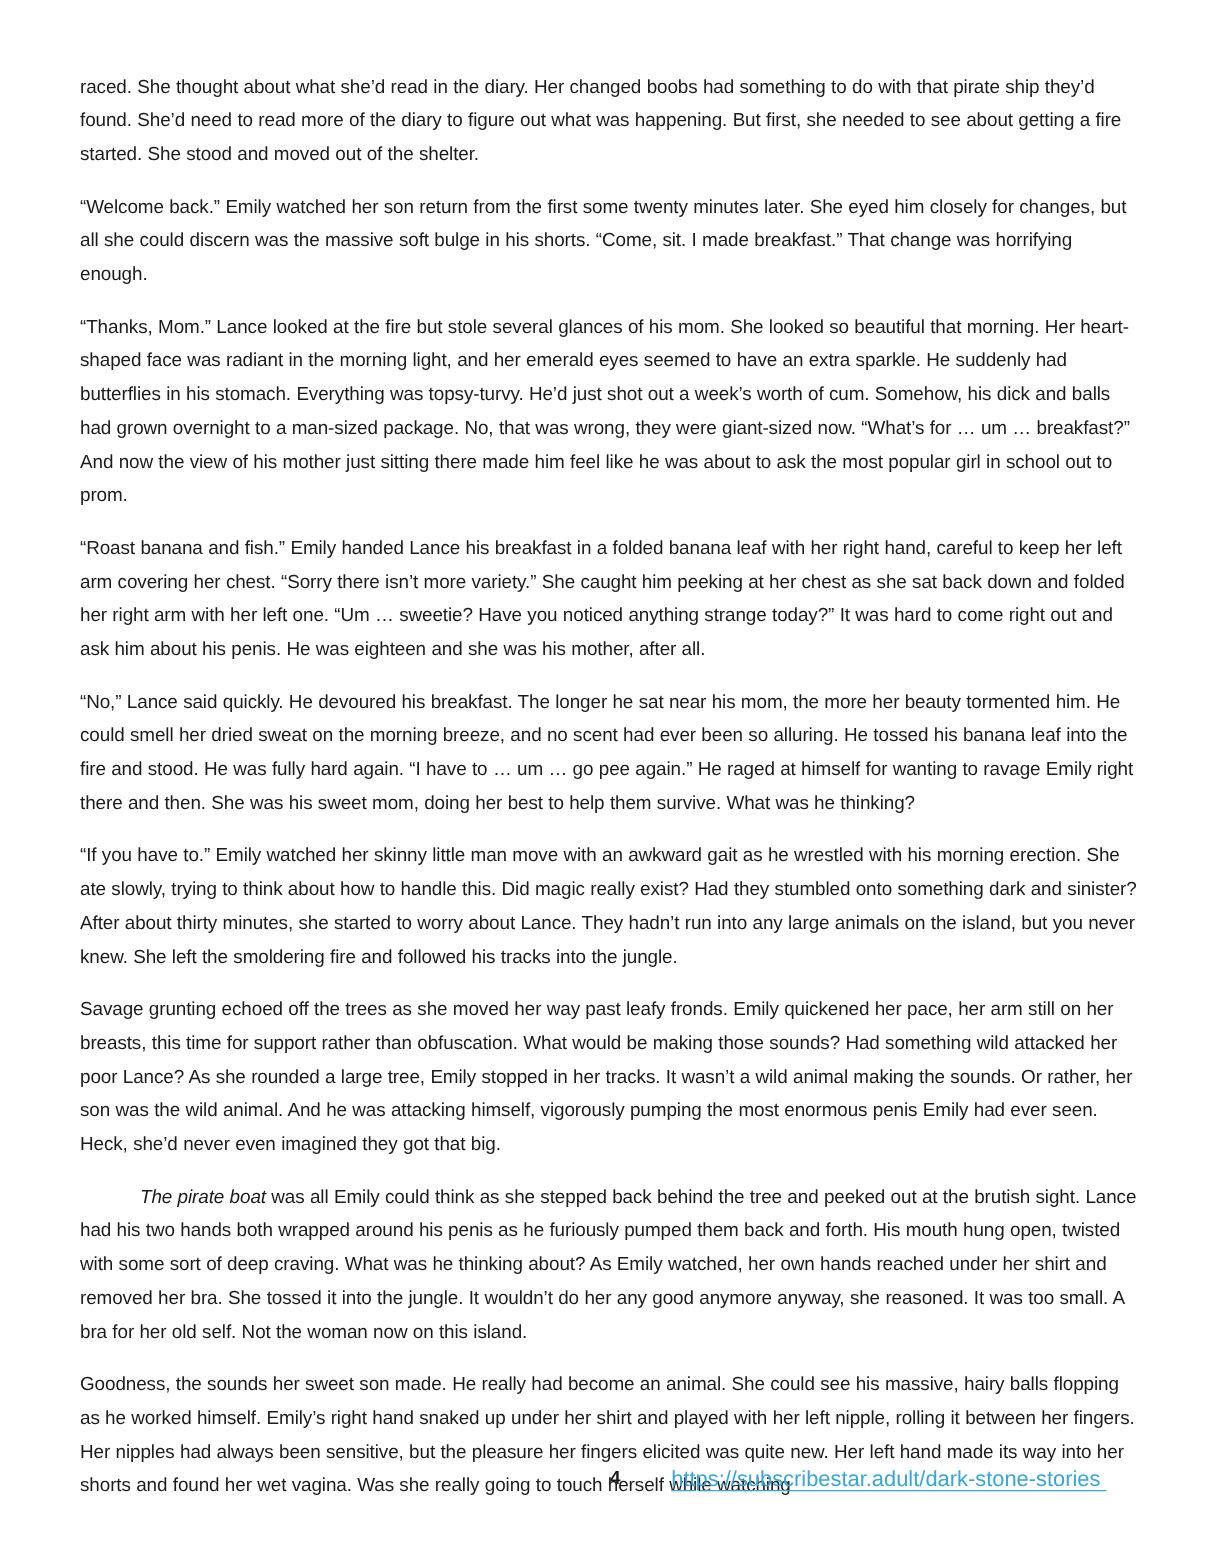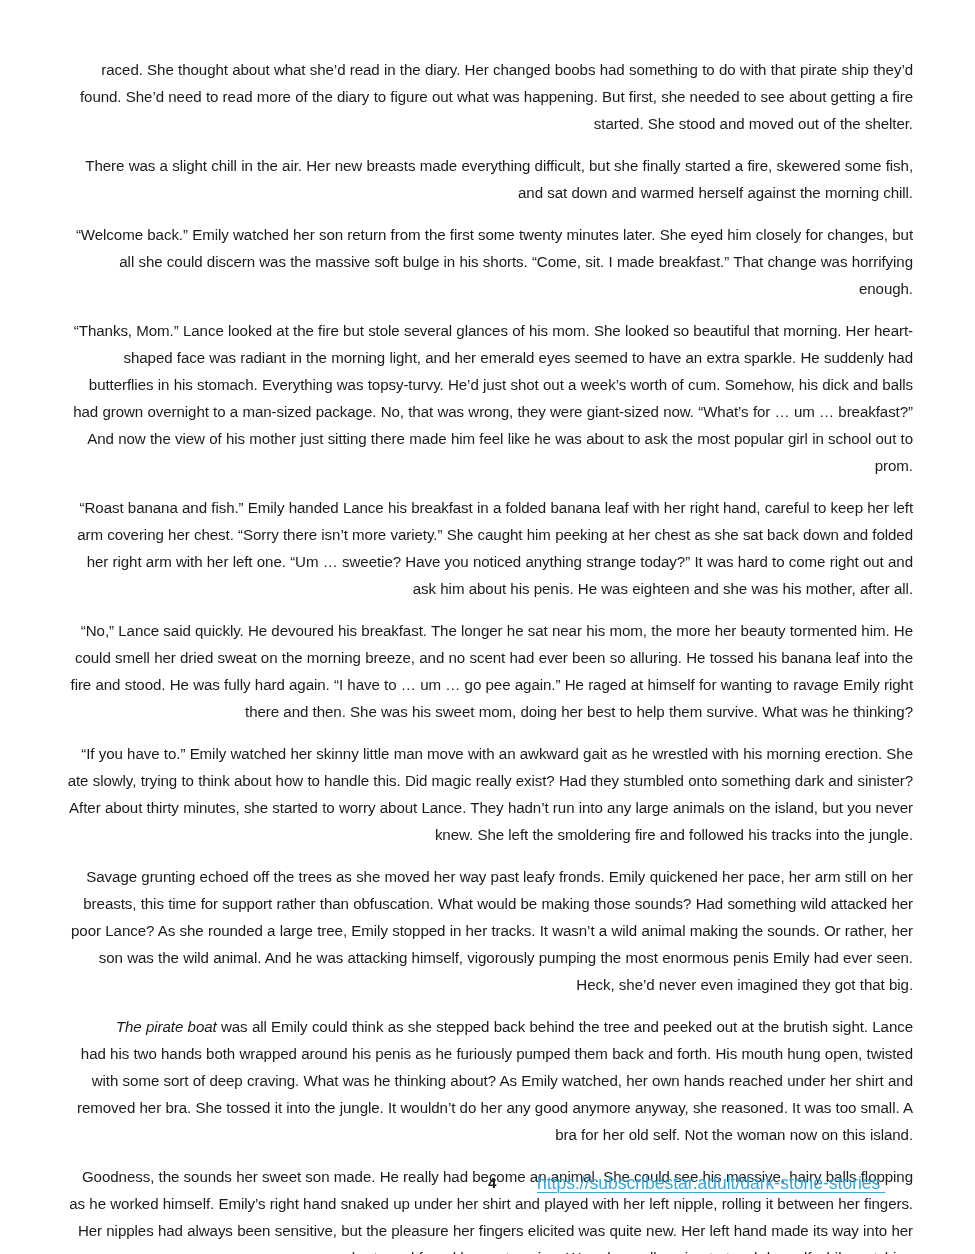--- a/index.html
+++ b/index.html
@@ -26,21 +26,21 @@
   .content {
     position: absolute;
     left: 64px;
     top: 56px;
     width: 849px;
   }
   .para {
     margin: 0 0 15px 0;
     font-size: 15.1px;
     line-height: 27px;
-    text-align: right;
+    text-align: left;
     color: #1b1b1b;
     letter-spacing: -0.005em;
     word-spacing: 0.012em;
   }
   .para:last-child {
     margin-bottom: 0;
   }
   .lead-italic {
     font-style: italic;
     margin-left: 48px;
@@ -80,21 +80,20 @@
 </style>
 </head>
 <body>
 
 <div class="page">
 
   <div class="content">
 
     <p class="para">raced. She thought about what she’d read in the diary. Her changed boobs had something to do with that pirate ship they’d found. She’d need to read more of the diary to figure out what was happening. But first, she needed to see about getting a fire started. She stood and moved out of the shelter.</p>
 
-    <p class="para">There was a slight chill in the air. Her new breasts made everything difficult, but she finally started a fire, skewered some fish, and sat down and warmed herself against the morning chill.</p>
 
     <p class="para">“Welcome back.” Emily watched her son return from the first some twenty minutes later. She eyed him closely for changes, but all she could discern was the massive soft bulge in his shorts. “Come, sit. I made breakfast.” That change was horrifying enough.</p>
 
     <p class="para">“Thanks, Mom.” Lance looked at the fire but stole several glances of his mom. She looked so beautiful that morning. Her heart-shaped face was radiant in the morning light, and her emerald eyes seemed to have an extra sparkle. He suddenly had butterflies in his stomach. Everything was topsy-turvy. He’d just shot out a week’s worth of cum. Somehow, his dick and balls had grown overnight to a man-sized package. No, that was wrong, they were giant-sized now. “What’s for … um … breakfast?” And now the view of his mother just sitting there made him feel like he was about to ask the most popular girl in school out to prom.</p>
 
     <p class="para">“Roast banana and fish.” Emily handed Lance his breakfast in a folded banana leaf with her right hand, careful to keep her left arm covering her chest. “Sorry there isn’t more variety.” She caught him peeking at her chest as she sat back down and folded her right arm with her left one. “Um … sweetie? Have you noticed anything strange today?” It was hard to come right out and ask him about his penis. He was eighteen and she was his mother, after all.</p>
 
     <p class="para">“No,” Lance said quickly. He devoured his breakfast. The longer he sat near his mom, the more her beauty tormented him. He could smell her dried sweat on the morning breeze, and no scent had ever been so alluring. He tossed his banana leaf into the fire and stood. He was fully hard again. “I have to … um … go pee again.” He raged at himself for wanting to ravage Emily right there and then. She was his sweet mom, doing her best to help them survive. What was he thinking?</p>
 
     <p class="para">“If you have to.” Emily watched her skinny little man move with an awkward gait as he wrestled with his morning erection. She ate slowly, trying to think about how to handle this. Did magic really exist? Had they stumbled onto something dark and sinister? After about thirty minutes, she started to worry about Lance. They hadn’t run into any large animals on the island, but you never knew. She left the smoldering fire and followed his tracks into the jungle.</p>

